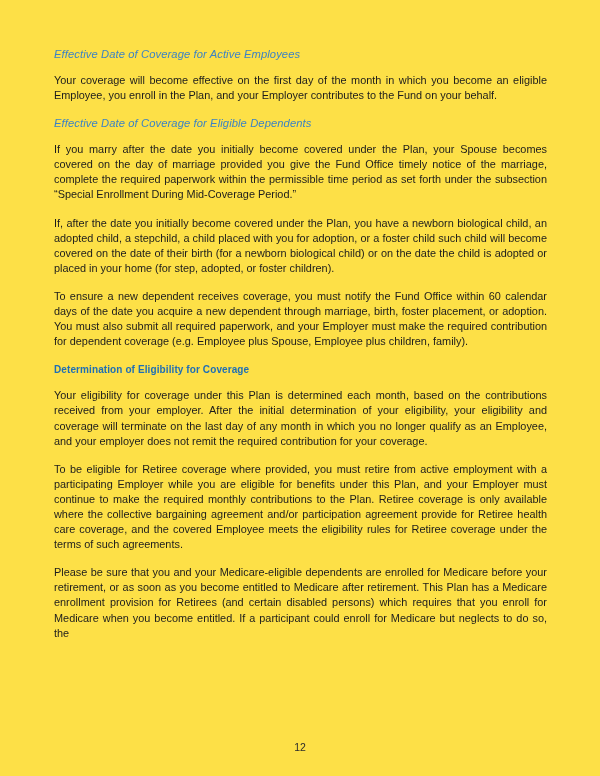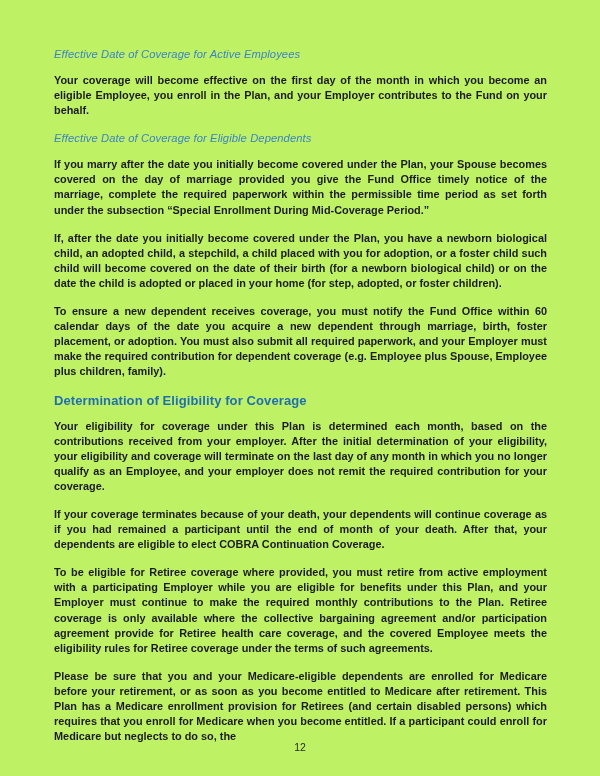--- a/index.html
+++ b/index.html
@@ -12,57 +12,56 @@
     width: 600px;
     height: 776px;
     font-family: "Liberation Sans", sans-serif;
     color: #1a1a1a;
     -webkit-font-smoothing: antialiased;
   }
   .page {
     position: relative;
     width: 600px;
     height: 776px;
-    background: #bef264;
+    background: #fde047;
     box-sizing: border-box;
     overflow: hidden;
   }
   .content {
     position: absolute;
     left: 54px;
     top: 47px;
     width: 493px;
   }
   .h-italic {
     font-size: 11.2px;
     line-height: 15px;
     font-style: italic;
     font-weight: 400;
     color: #3C83C4;
     margin: 0 0 11px 0;
     letter-spacing: 0.1px;
   }
   .h-bold {
-    font-size: 13px;
+    font-size: 10px;
     line-height: 15px;
     font-style: normal;
     font-weight: bold;
     color: #1F6FB5;
     margin: 0 0 11px 0;
     letter-spacing: 0.1px;
   }
   p.body {
     font-size: 10.9px;
     line-height: 15.1px;
     text-align: justify;
     text-justify: inter-word;
     margin: 0 0 13px 0;
     color: #1c1c1c;
     hyphens: none;
-    font-weight: bold;
   }
   p.body:last-child {
     margin-bottom: 0;
   }
   .spacer-before-head {
     margin-top: 4px;
   }
   .page-number {
     position: absolute;
     left: 0;
@@ -83,21 +82,20 @@
     <h3 class="h-italic">Effective Date of Coverage for Active Employees</h3>
     <p class="body">Your coverage will become effective on the first day of the month in which you become an eligible Employee, you enroll in the Plan, and your Employer contributes to the Fund on your behalf.</p>
 
     <h3 class="h-italic spacer-before-head">Effective Date of Coverage for Eligible Dependents</h3>
     <p class="body">If you marry after the date you initially become covered under the Plan, your Spouse becomes covered on the day of marriage provided you give the Fund Office timely notice of the marriage, complete the required paperwork within the permissible time period as set forth under the subsection “Special Enrollment During Mid-Coverage Period.”</p>
     <p class="body">If, after the date you initially become covered under the Plan, you have a newborn biological child, an adopted child, a stepchild, a child placed with you for adoption, or a foster child such child will become covered on the date of their birth (for a newborn biological child) or on the date the child is adopted or placed in your home (for step, adopted, or foster children).</p>
     <p class="body">To ensure a new dependent receives coverage, you must notify the Fund Office within 60 calendar days of the date you acquire a new dependent through marriage, birth, foster placement, or adoption. You must also submit all required paperwork, and your Employer must make the required contribution for dependent coverage (e.g. Employee plus Spouse, Employee plus children, family).</p>
 
     <h3 class="h-bold spacer-before-head">Determination of Eligibility for Coverage</h3>
     <p class="body">Your eligibility for coverage under this Plan is determined each month, based on the contributions received from your employer. After the initial determination of your eligibility, your eligibility and coverage will terminate on the last day of any month in which you no longer qualify as an Employee, and your employer does not remit the required contribution for your coverage.</p>
-    <p class="body">If your coverage terminates because of your death, your dependents will continue coverage as if you had remained a participant until the end of month of your death. After that, your dependents are eligible to elect COBRA Continuation Coverage.</p>
 
     <p class="body">To be eligible for Retiree coverage where provided, you must retire from active employment with a participating Employer while you are eligible for benefits under this Plan, and your Employer must continue to make the required monthly contributions to the Plan. Retiree coverage is only available where the collective bargaining agreement and/or participation agreement provide for Retiree health care coverage, and the covered Employee meets the eligibility rules for Retiree coverage under the terms of such agreements.</p>
     <p class="body">Please be sure that you and your Medicare-eligible dependents are enrolled for Medicare before your retirement, or as soon as you become entitled to Medicare after retirement. This Plan has a Medicare enrollment provision for Retirees (and certain disabled persons) which requires that you enroll for Medicare when you become entitled. If a participant could enroll for Medicare but neglects to do so, the</p>
 
   </div>
 
   <div class="page-number">12</div>
 </div>
 
 </body></html>

